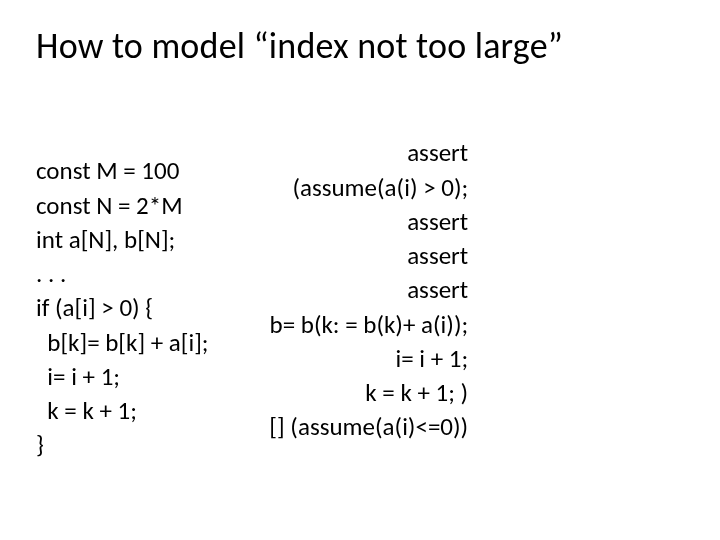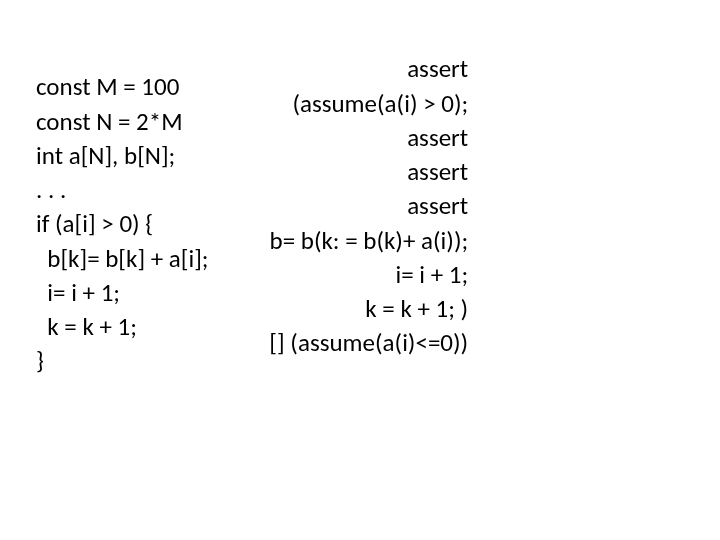--- a/index.html
+++ b/index.html
@@ -8,20 +8,21 @@
   .title { font-size: 36px; font-weight: 400; margin-bottom: 34px; margin-top: 6px; letter-spacing: 0.2px; }
   .columns { display: flex; flex-direction: row; gap: 44px; }
   .col { font-size: 25px; line-height: 1.37; white-space: pre; }
   .col-left { flex: 0 0 auto; margin-top: 18px; }
   .col-right { flex: 0 0 auto; text-align: right; }
 </style>
 </head>
 <body>
 
 <div class="slide">
+  <h1 class="title">How to model “index not too large”</h1>
   <div class="columns">
     <div class="col col-left">
 <span>const M = 100</span>
 <span>const N = 2*M</span>
 <span>int a[N], b[N];</span>
 <span>. . .</span>
 <span>if (a[i] &gt; 0) {</span>
 <span>  b[k]= b[k] + a[i];</span>
 <span>  i= i + 1;</span>
 <span>  k = k + 1;</span>

